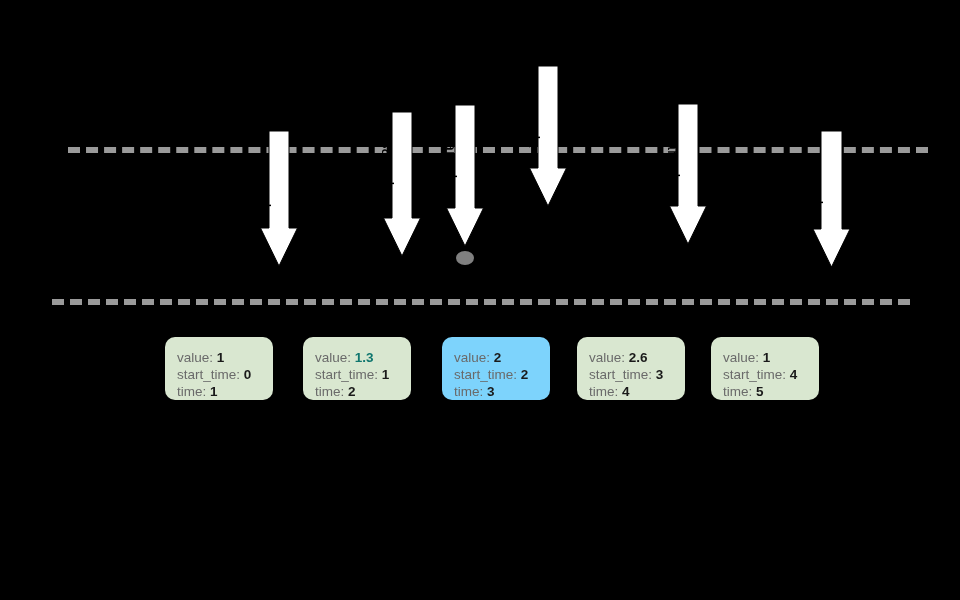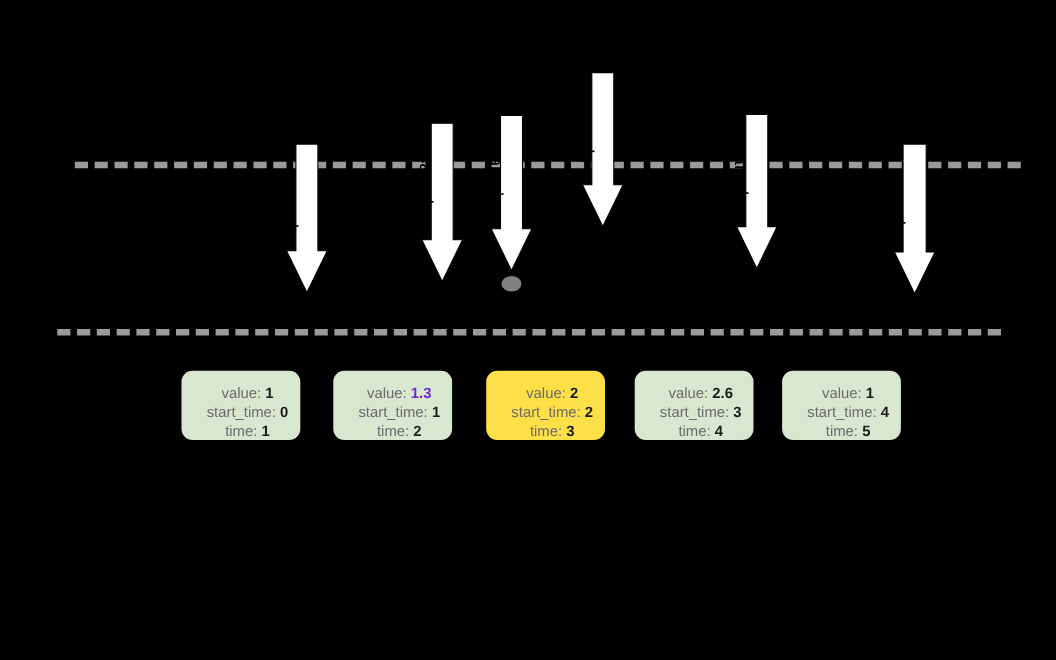--- a/index.html
+++ b/index.html
@@ -41,21 +41,20 @@
     position: absolute;
     background: #808080;
     border-radius: 50%;
   }
   .record-box {
     position: absolute;
     background: #d9e7d0;
     border-radius: 10px;
     box-sizing: border-box;
     padding: 12px 0 0 12px;
-    text-align: center;
   }
   .record-line {
     color: #6a6a6a;
     font-size: 13.5px;
     line-height: 17px;
     font-family: "Liberation Sans", sans-serif;
     white-space: nowrap;
   }
   .record-line .val {
     color: #1a1a1a;
@@ -111,25 +110,25 @@
   <div id="dot-layer">
       <div class="event-dot" style="left: 456px; top: 251px; width: 18px; height: 14px; background: rgb(128, 128, 128);"></div>
     </div>
   <div id="records-layer">
       <div class="record-box" style="left: 165px; top: 337px; width: 108px; height: 63px; background: rgb(217, 231, 208);">
         <div class="record-line"><span class="key" style="color: rgb(106, 106, 106);">value:</span> <span class="val" style="color: rgb(26, 26, 26);">1</span></div>
         <div class="record-line"><span class="key" style="color: rgb(106, 106, 106);">start_time:</span> <span class="val" style="color: rgb(26, 26, 26);">0</span></div>
         <div class="record-line"><span class="key" style="color: rgb(106, 106, 106);">time:</span> <span class="val" style="color: rgb(26, 26, 26);">1</span></div>
       </div>
       <div class="record-box" style="left: 303px; top: 337px; width: 108px; height: 63px; background: rgb(217, 231, 208);">
-        <div class="record-line"><span class="key" style="color: rgb(106, 106, 106);">value:</span> <span class="val" style="color: #6d28d9;">1.3</span></div>
+        <div class="record-line"><span class="key" style="color: rgb(106, 106, 106);">value:</span> <span class="val" style="color: #0f766e;">1.3</span></div>
         <div class="record-line"><span class="key" style="color: rgb(106, 106, 106);">start_time:</span> <span class="val" style="color: rgb(26, 26, 26);">1</span></div>
         <div class="record-line"><span class="key" style="color: rgb(106, 106, 106);">time:</span> <span class="val" style="color: rgb(26, 26, 26);">2</span></div>
       </div>
-      <div class="record-box" style="left: 442px; top: 337px; width: 108px; height: 63px; background: #fde047;">
+      <div class="record-box" style="left: 442px; top: 337px; width: 108px; height: 63px; background: #7dd3fc;">
         <div class="record-line"><span class="key" style="color: rgb(106, 106, 106);">value:</span> <span class="val" style="color: rgb(26, 26, 26);">2</span></div>
         <div class="record-line"><span class="key" style="color: rgb(106, 106, 106);">start_time:</span> <span class="val" style="color: rgb(26, 26, 26);">2</span></div>
         <div class="record-line"><span class="key" style="color: rgb(106, 106, 106);">time:</span> <span class="val" style="color: rgb(26, 26, 26);">3</span></div>
       </div>
       <div class="record-box" style="left: 577px; top: 337px; width: 108px; height: 63px; background: rgb(217, 231, 208);">
         <div class="record-line"><span class="key" style="color: rgb(106, 106, 106);">value:</span> <span class="val" style="color: rgb(26, 26, 26);">2.6</span></div>
         <div class="record-line"><span class="key" style="color: rgb(106, 106, 106);">start_time:</span> <span class="val" style="color: rgb(26, 26, 26);">3</span></div>
         <div class="record-line"><span class="key" style="color: rgb(106, 106, 106);">time:</span> <span class="val" style="color: rgb(26, 26, 26);">4</span></div>
       </div>
       <div class="record-box" style="left: 711px; top: 337px; width: 108px; height: 63px; background: rgb(217, 231, 208);">

